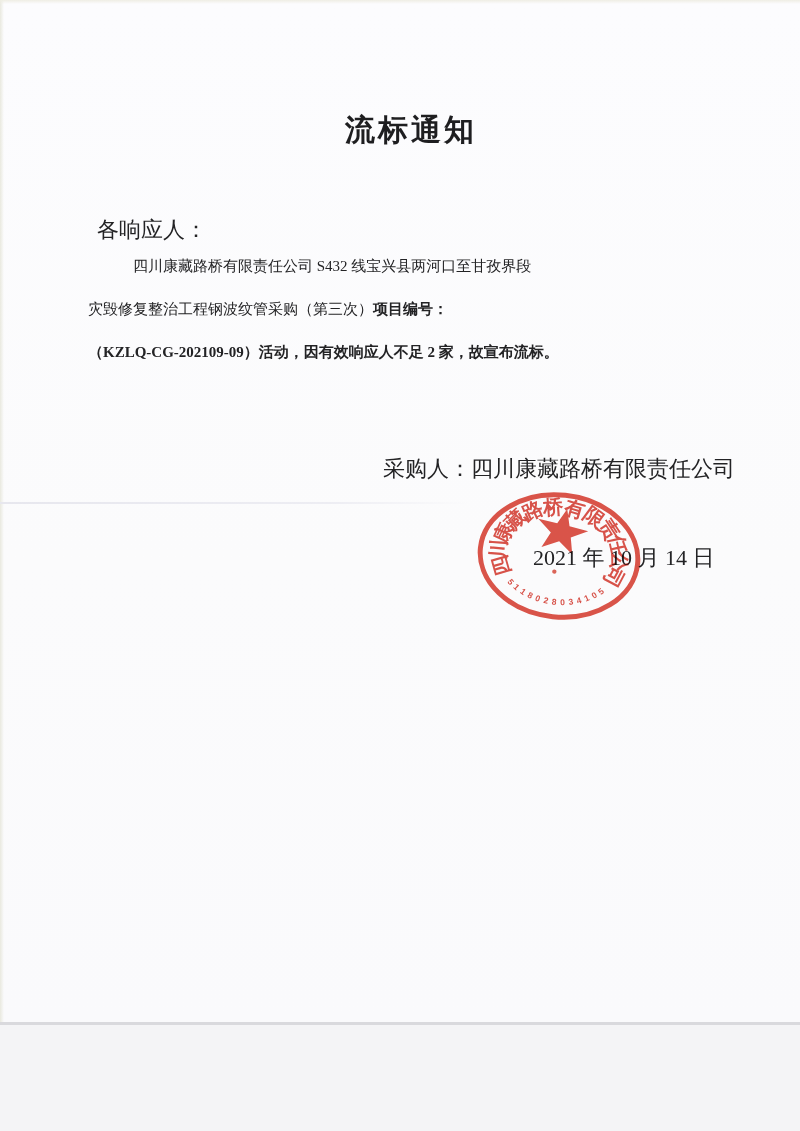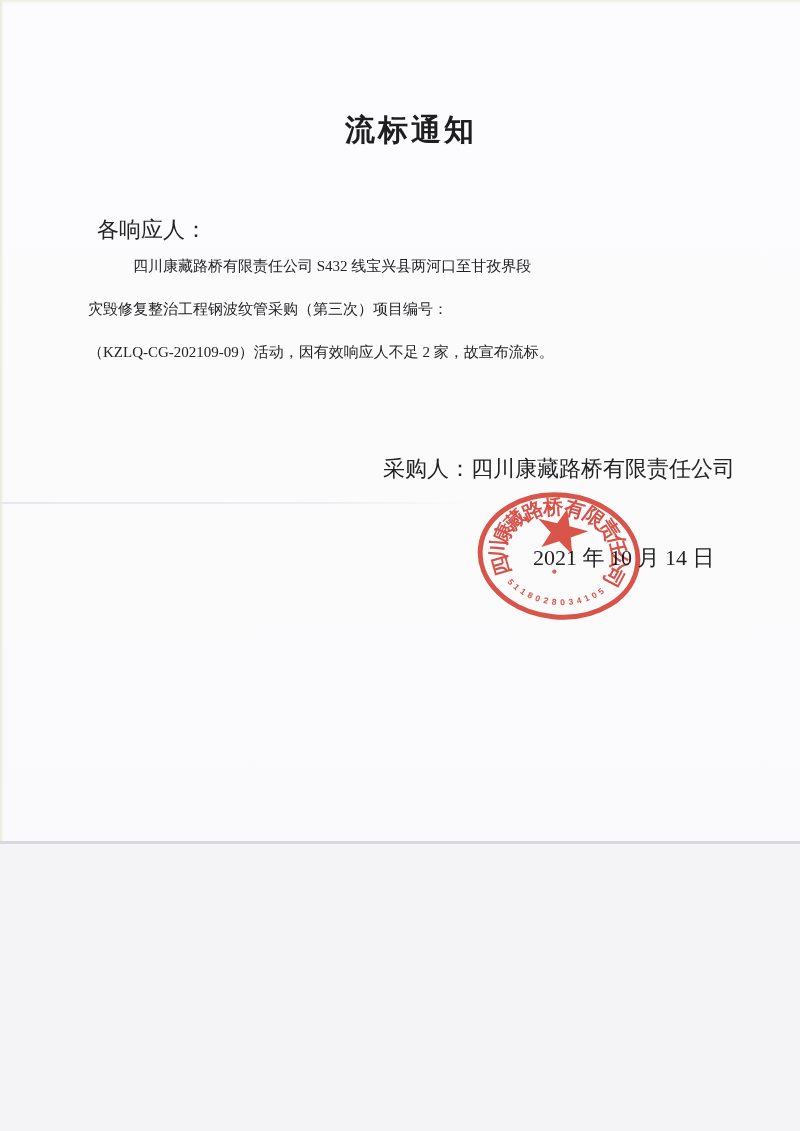--- a/index.html
+++ b/index.html
@@ -2,42 +2,42 @@
 <html><head>
 <meta charset="utf-8">
 <style>
   html,body{margin:0;padding:0;}
   body{
     width:800px;height:1131px;
     font-family:"Liberation Serif","DejaVu Serif",serif;
     background:#f4f4f6;
   }
   .page{
-    position:relative;width:800px;height:844px;overflow:hidden;
+    position:relative;width:800px;height:1025px;overflow:hidden;
     background:linear-gradient(180deg,#fcfcfe 0%,#fbfbfc 55%,#fafafc 100%);
     color:#232325;
   }
   
   .edge-left{position:absolute;left:0;top:0;width:4px;height:1131px;
     background:linear-gradient(to right,#e9e9df, rgba(250,250,250,0));}
   .edge-top{position:absolute;left:0;top:0;width:800px;height:4px;
     background:linear-gradient(to bottom,#efeee4, rgba(250,250,250,0));}
   .edge-bottom{position:absolute;left:0;bottom:0;width:800px;height:3px;background:#d9d9dd;}
   .crease{position:absolute;left:0;top:502px;width:470px;height:2px;
     background:linear-gradient(to right,#e7e7ee,#ededf3 70%, rgba(250,250,250,0));}
   .title{
     position:absolute;top:110px;left:0;width:800px;margin:0;
     text-align:center;transform:translateX(11px);
     font-size:30px;font-weight:700;letter-spacing:3px;color:#1e1e20;
   }
   .salutation{position:absolute;left:97px;top:203px;font-size:22px;margin-top:12px;}
   .body{position:absolute;left:88px;top:245px;width:700px;}
   .body-line{height:43px;line-height:43px;font-size:15px;white-space:nowrap;}
   .body-line.indent{text-indent:45px;}
-  .body-line .bold{font-weight:400;}
+  .body-line .bold{font-weight:700;}
   .signature{position:absolute;left:383px;top:454px;font-size:22px;white-space:nowrap;text-align:center;}
   .date{position:absolute;left:533px;top:543px;font-size:22px;white-space:nowrap;}
   
   .seal{position:absolute;left:464px;top:476px;width:190px;height:160px;
     transform:rotate(6deg);mix-blend-mode:multiply;opacity:.92;pointer-events:none;}
   .seal svg{width:190px;height:160px;display:block;}
   .seal-ring{fill:none;stroke:#da463a;stroke-width:5;}
   .seal-star{fill:#da463a;}
   .seal-mark{fill:#dd5a4c;}
   .seal-char{font-size:20px;font-weight:700;fill:#d8443a;text-anchor:middle;

